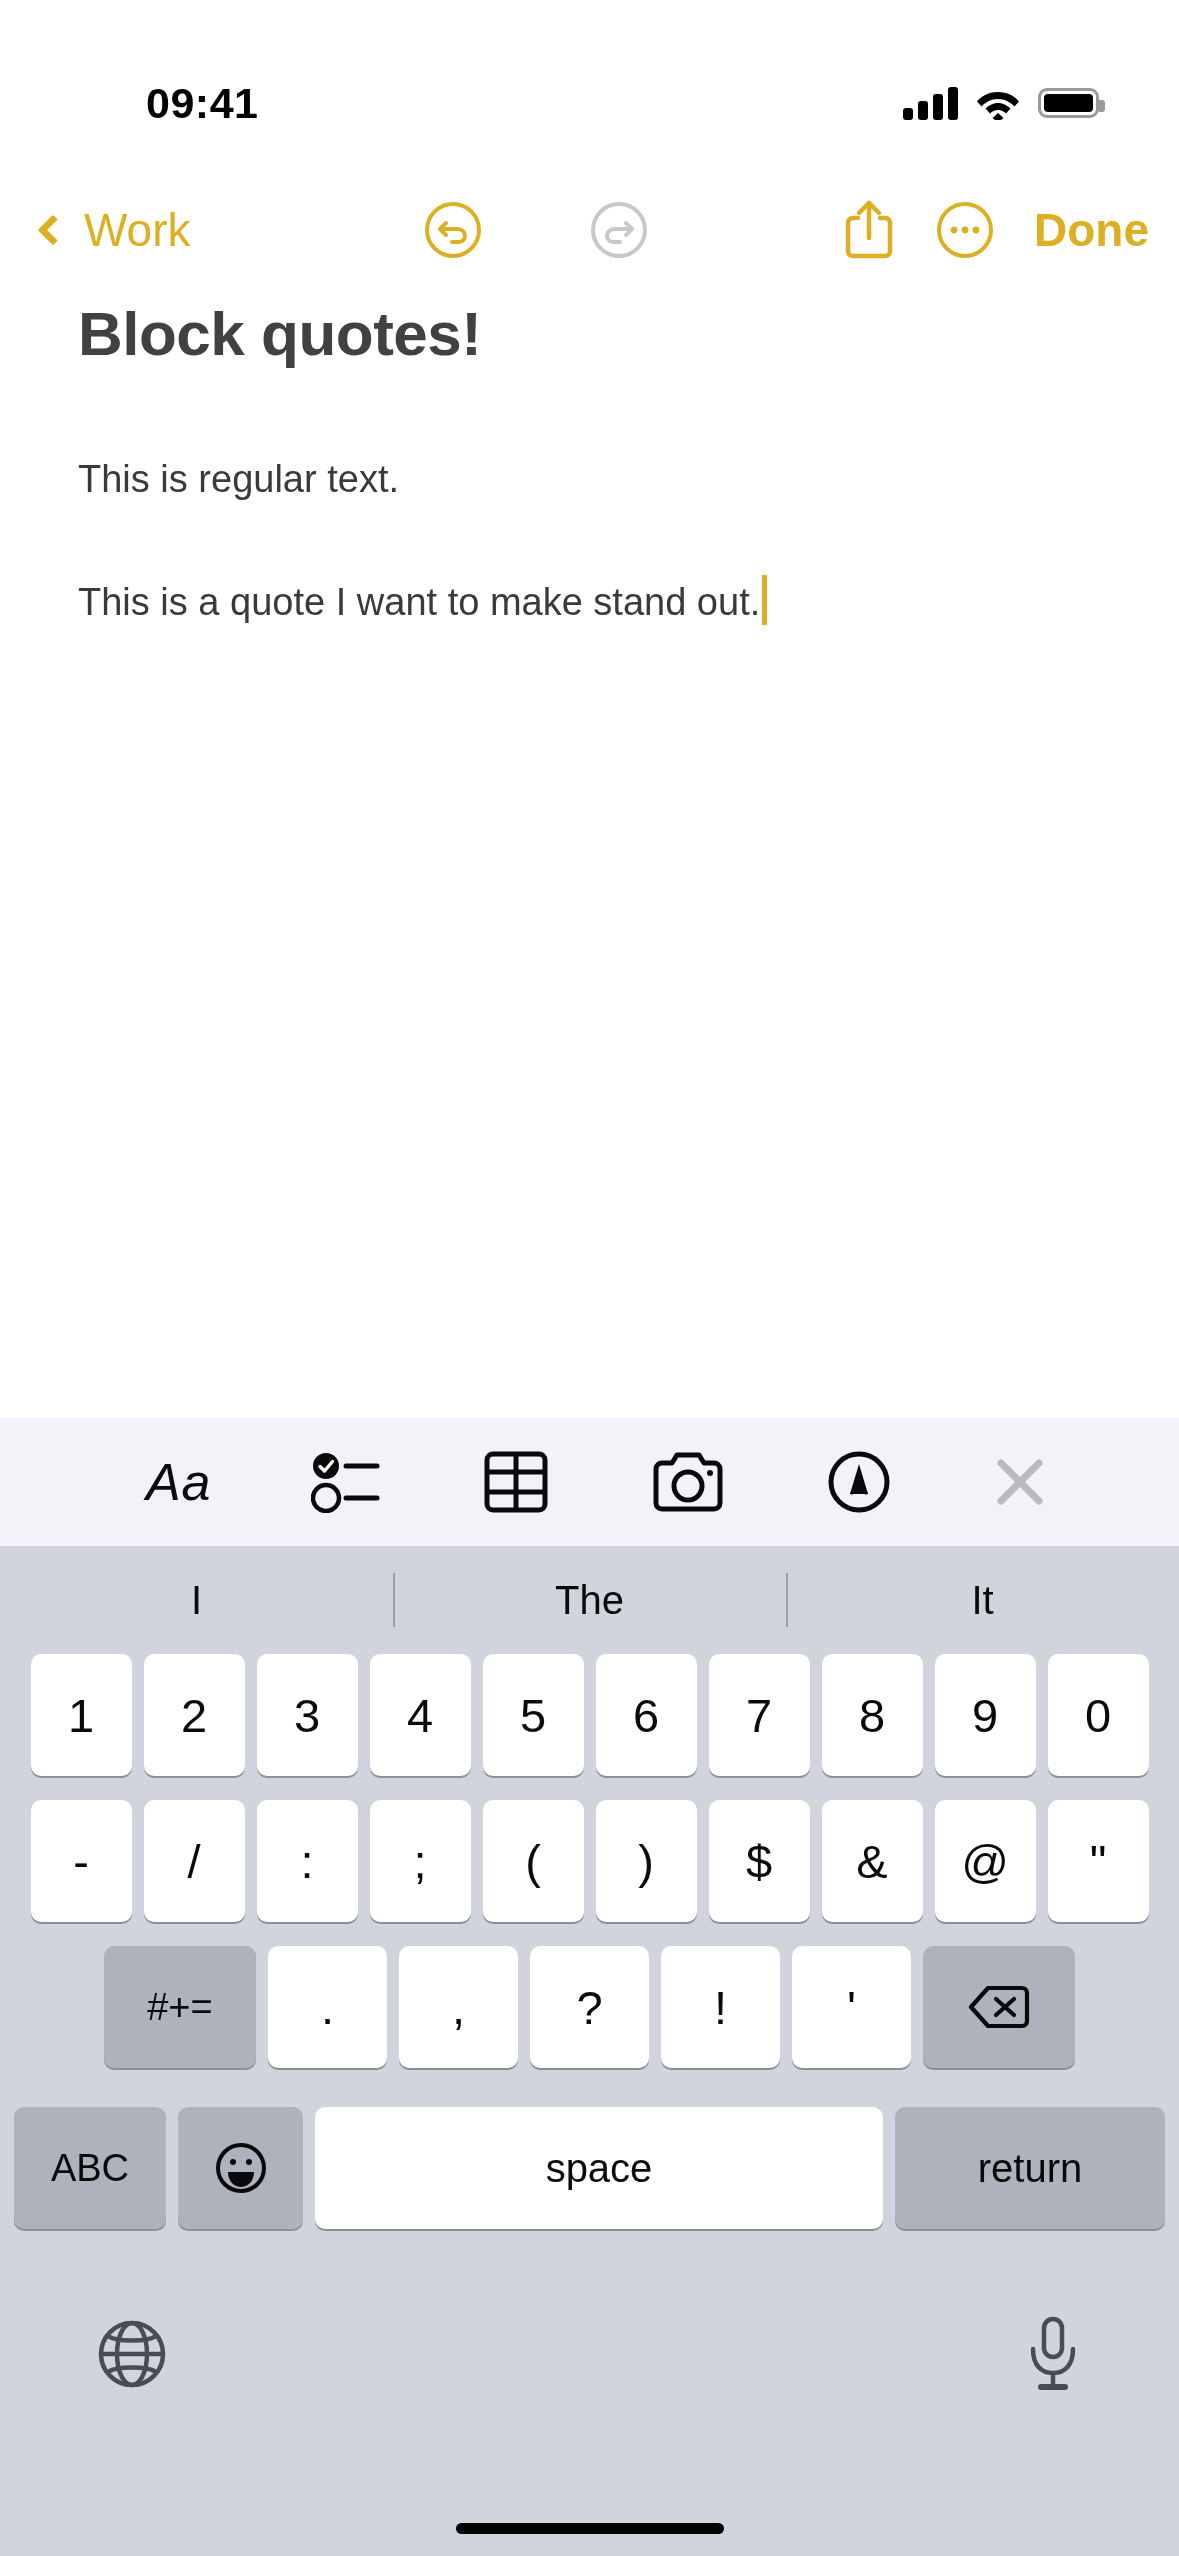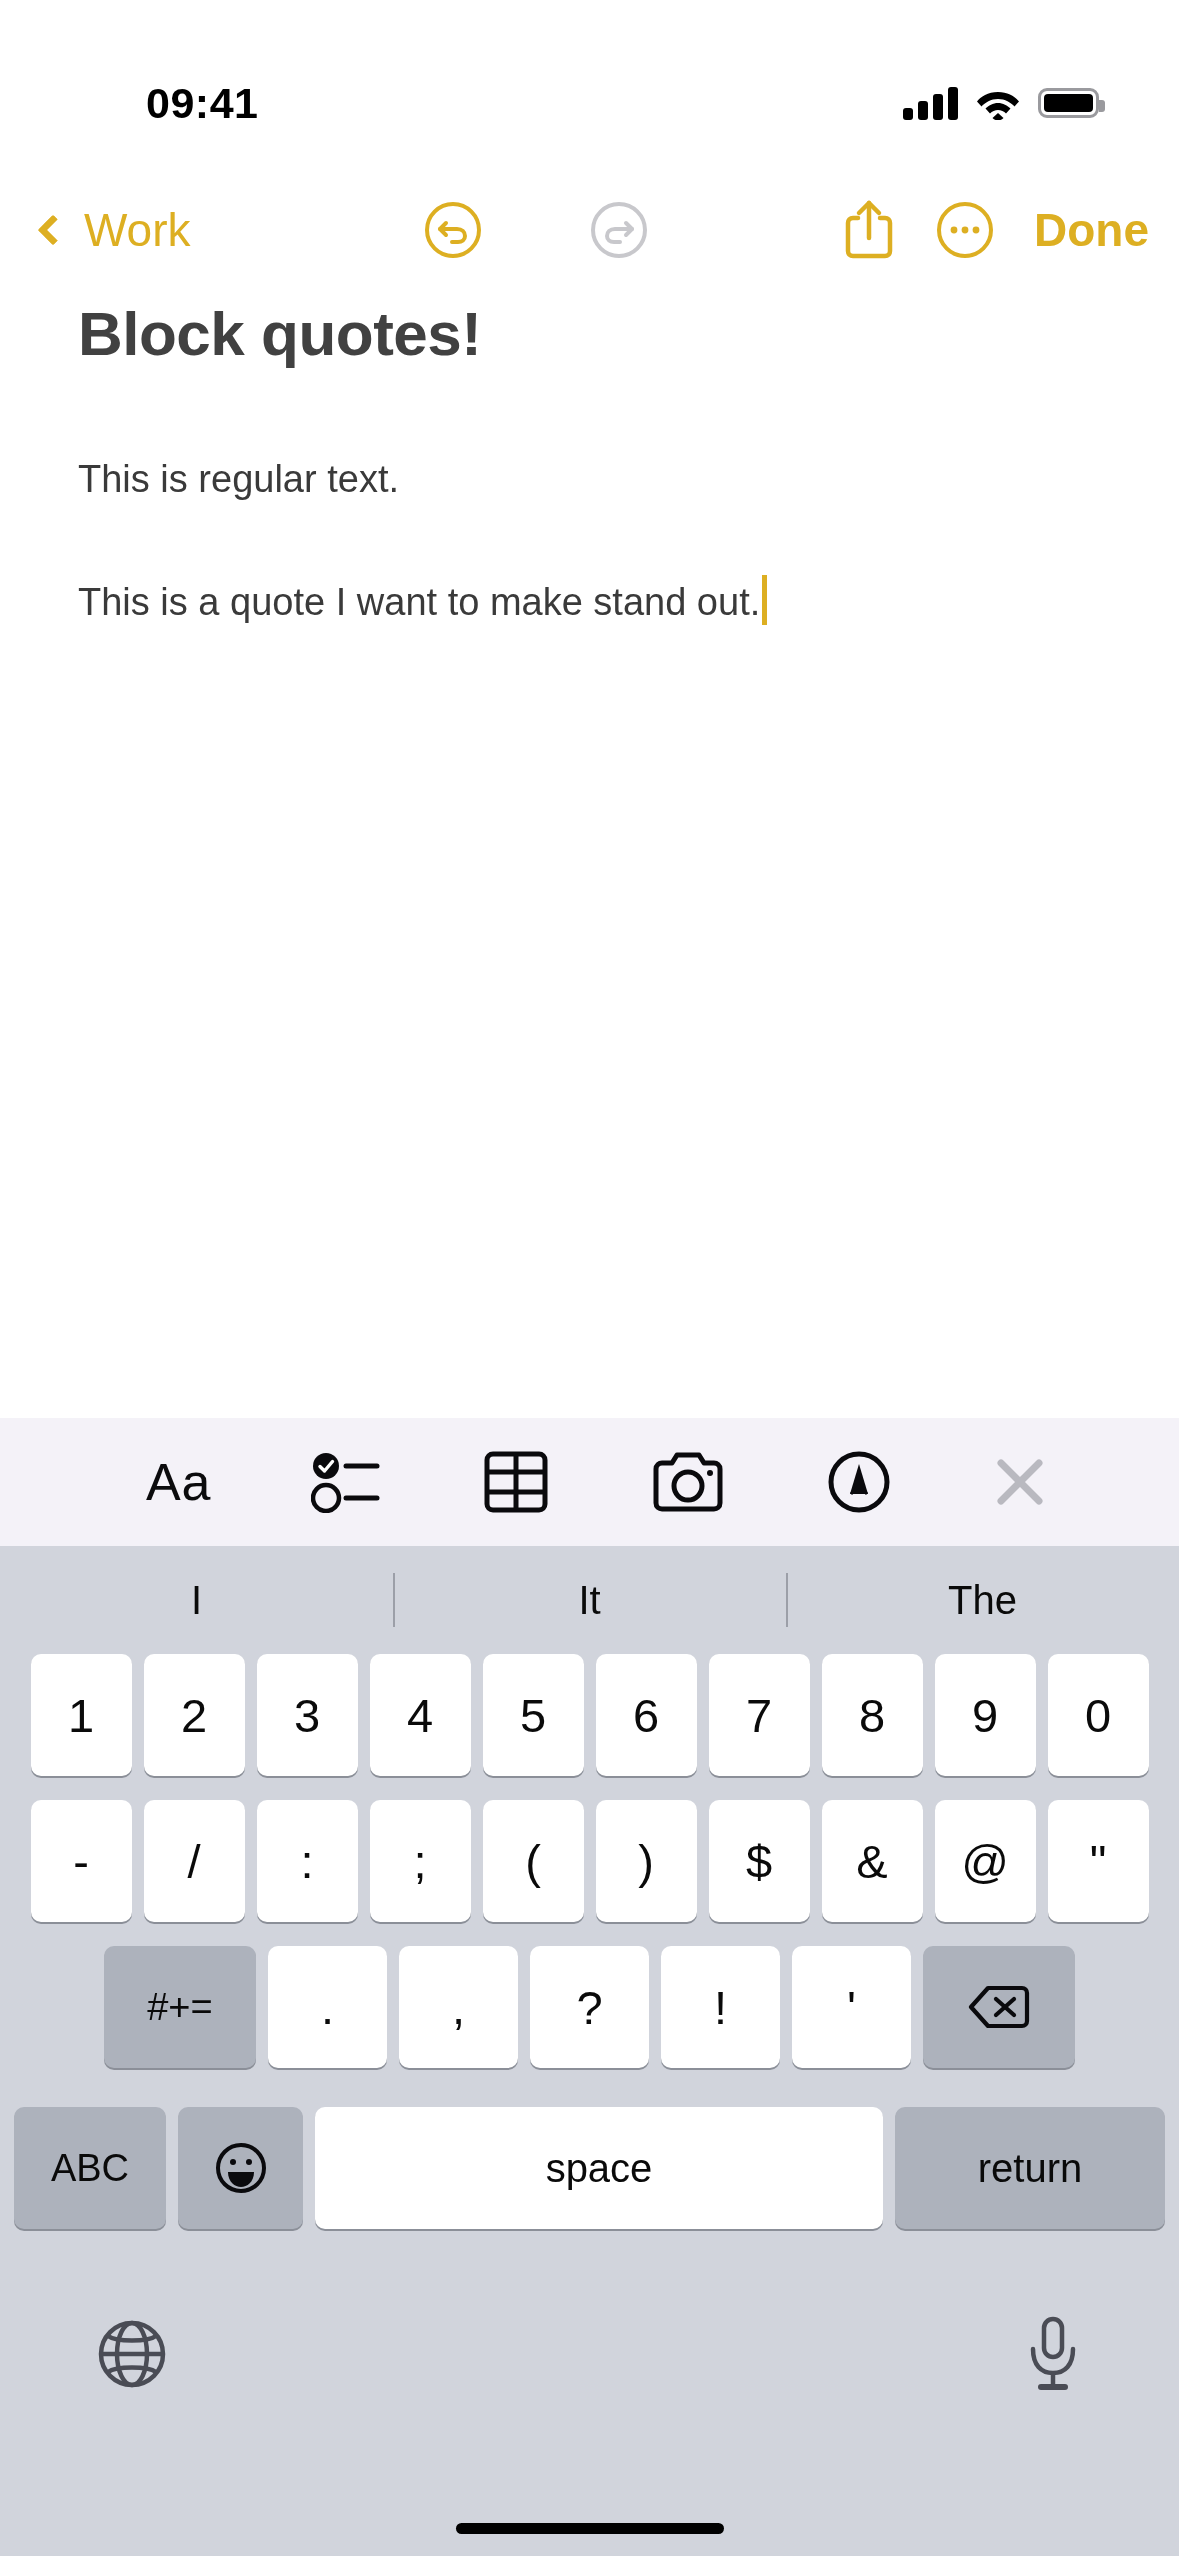--- a/index.html
+++ b/index.html
@@ -71,21 +71,21 @@
   .caret {
     display: inline-block; width: 5px; height: 50px; background: #DDAF22;
     vertical-align: -10px; margin-left: 2px;
   }
 
   
   .fmtbar {
     position: absolute; top: 1418px; left: 0; width: 1179px; height: 128px;
     background: #F4F2F8; display: flex; align-items: center;
   }
-  .fmt-items { display: flex; align-items: center; flex: 1; justify-content: space-around; padding: 0 80px 0 96px; }
+  .fmt-items { display: flex; align-items: center; flex: 1; justify-content: space-around; padding: 0 80px 0 96px; font-style: italic; }
   .fmt-aa { font-size: 52px; color: #0b0b0d; font-weight: 400; letter-spacing: 1px; }
 
   
   .kb {
     position: absolute; top: 1546px; left: 0; width: 1179px; height: 1010px;
     background: #D1D4DC;
   }
   .predict {
     height: 108px; display: flex; align-items: center; justify-content: space-around;
     position: relative;
@@ -248,22 +248,22 @@
           <line x1="48" y1="10" x2="10" y2="48" stroke="#B9B9C0" stroke-width="7" stroke-linecap="round"></line>
         </svg>
       </div>
     </div>
   </div>
 
   <div class="kb">
 
     <div class="predict">
       <div class="sug">I</div>
+      <div class="sug">The</div>
       <div class="sug">It</div>
-      <div class="sug">The</div>
     </div>
 
     <div class="krow r1">
       <div class="key">1</div>
       <div class="key">2</div>
       <div class="key">3</div>
       <div class="key">4</div>
       <div class="key">5</div>
       <div class="key">6</div>
       <div class="key">7</div>

